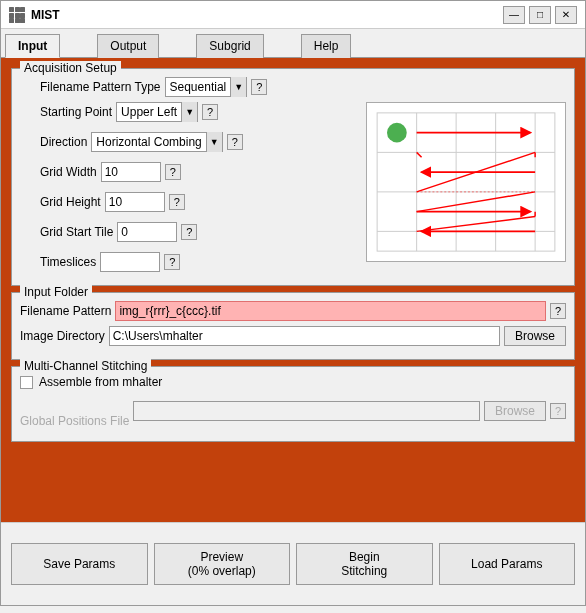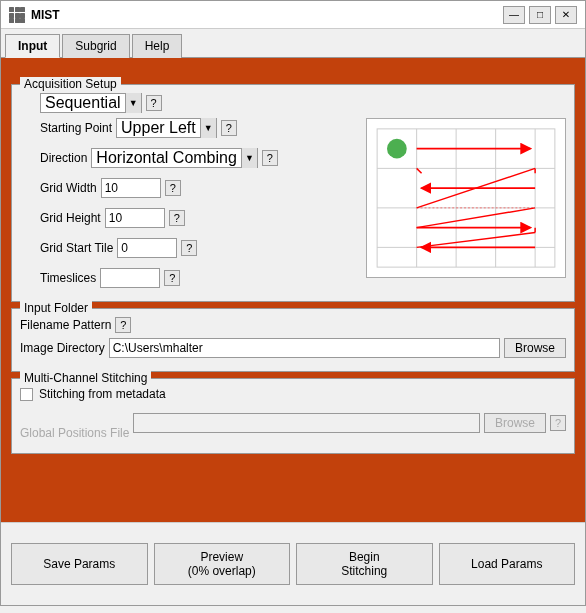--- a/index.html
+++ b/index.html
@@ -55,20 +55,21 @@
       align-items: center;
       justify-content: center;
       cursor: pointer;
     }
     .tab-bar {
       display: flex;
       flex-shrink: 0;
       border-bottom: 1px solid #999;
       background: #f0f0f0;
       padding: 4px 4px 0 4px;
+      gap: 35px;
     }
     .tab {
       padding: 4px 12px;
       border: 1px solid #999;
       border-bottom: none;
       background: #e0e0e0;
       cursor: pointer;
       margin-right: 2px;
       font-size: 12px;
       position: relative;
@@ -136,21 +137,21 @@
     }
     .select-wrapper {
       display: flex;
       align-items: center;
       border: 1px solid #999;
       background: white;
       height: 20px;
     }
     .select-text {
       padding: 0 4px;
-      font-size: 16px;
+      font-size: 12px;
     }
     .select-arrow {
       width: 16px;
       height: 20px;
       background: #e0e0e0;
       border-left: 1px solid #999;
       display: flex;
       align-items: center;
       justify-content: center;
       font-size: 9px;
@@ -246,34 +247,38 @@
       <div class="title-bar-btn">□</div>
       <div class="title-bar-btn">✕</div>
     </div>
   </div>
 
   <div class="tab-bar">
     <div class="tab active">
       <span>Input</span>
     </div>
     <div class="tab">
+      <span>Output</span>
+    </div>
+    <div class="tab">
       <span>Subgrid</span>
     </div>
     <div class="tab">
       <span>Help</span>
     </div>
   </div>
 
   <div class="content">
 
 
-    <div class="group-box" style="margin-top:20px;padding-left:28px;">
+    <div class="group-box" style="margin-top:4px;padding-left:28px;">
       <span class="group-box-title">Acquisition Setup</span>
 
       <div class="form-row">
+        <span class="label">Filename Pattern Type</span>
         <div class="select-wrapper">
           <span class="select-text">Sequential</span>
           <div class="select-arrow">▼</div>
         </div>
         <div class="q-btn">?</div>
       </div>
 
       <div class="acquisition-content">
 
         <div class="acquisition-left">
@@ -362,34 +367,35 @@
             </defs>
           </svg>
         </div>
       </div>
     </div>
 
     <div class="group-box">
       <span class="group-box-title">Input Folder</span>
       <div class="form-row">
         <span class="label">Filename Pattern</span>
+        <input class="input-field input-pink" style="flex: 1 1 0%;" value="img_r{rrr}_c{ccc}.tif">
         <div class="q-btn">?</div>
       </div>
       <div class="form-row">
         <span class="label">Image Directory</span>
         <input class="input-field" style="flex: 1 1 0%;" value="C:\Users\mhalter">
         <button class="help-btn">Browse</button>
       </div>
     </div>
 
     <div class="group-box">
       <span class="group-box-title">Multi-Channel Stitching</span>
       <div class="checkbox-row">
         <div class="checkbox"></div>
-        <span class="label">Stitching from metadata</span>
+        <span class="label">Assemble from mhalter</span>
       </div>
       <div class="form-row grayed">
         <span class="label" style="color:#aaa;margin-top:20px;">Global Positions File</span>
         <input class="input-field" style="flex: 1 1 0%; background: rgb(240, 240, 240); color: rgb(170, 170, 170);" value="" disabled="">
         <button class="help-btn" style="color:#aaa;" disabled="">Browse</button>
         <div class="q-btn" style="color:#aaa;">?</div>
       </div>
     </div>
   </div>
 

